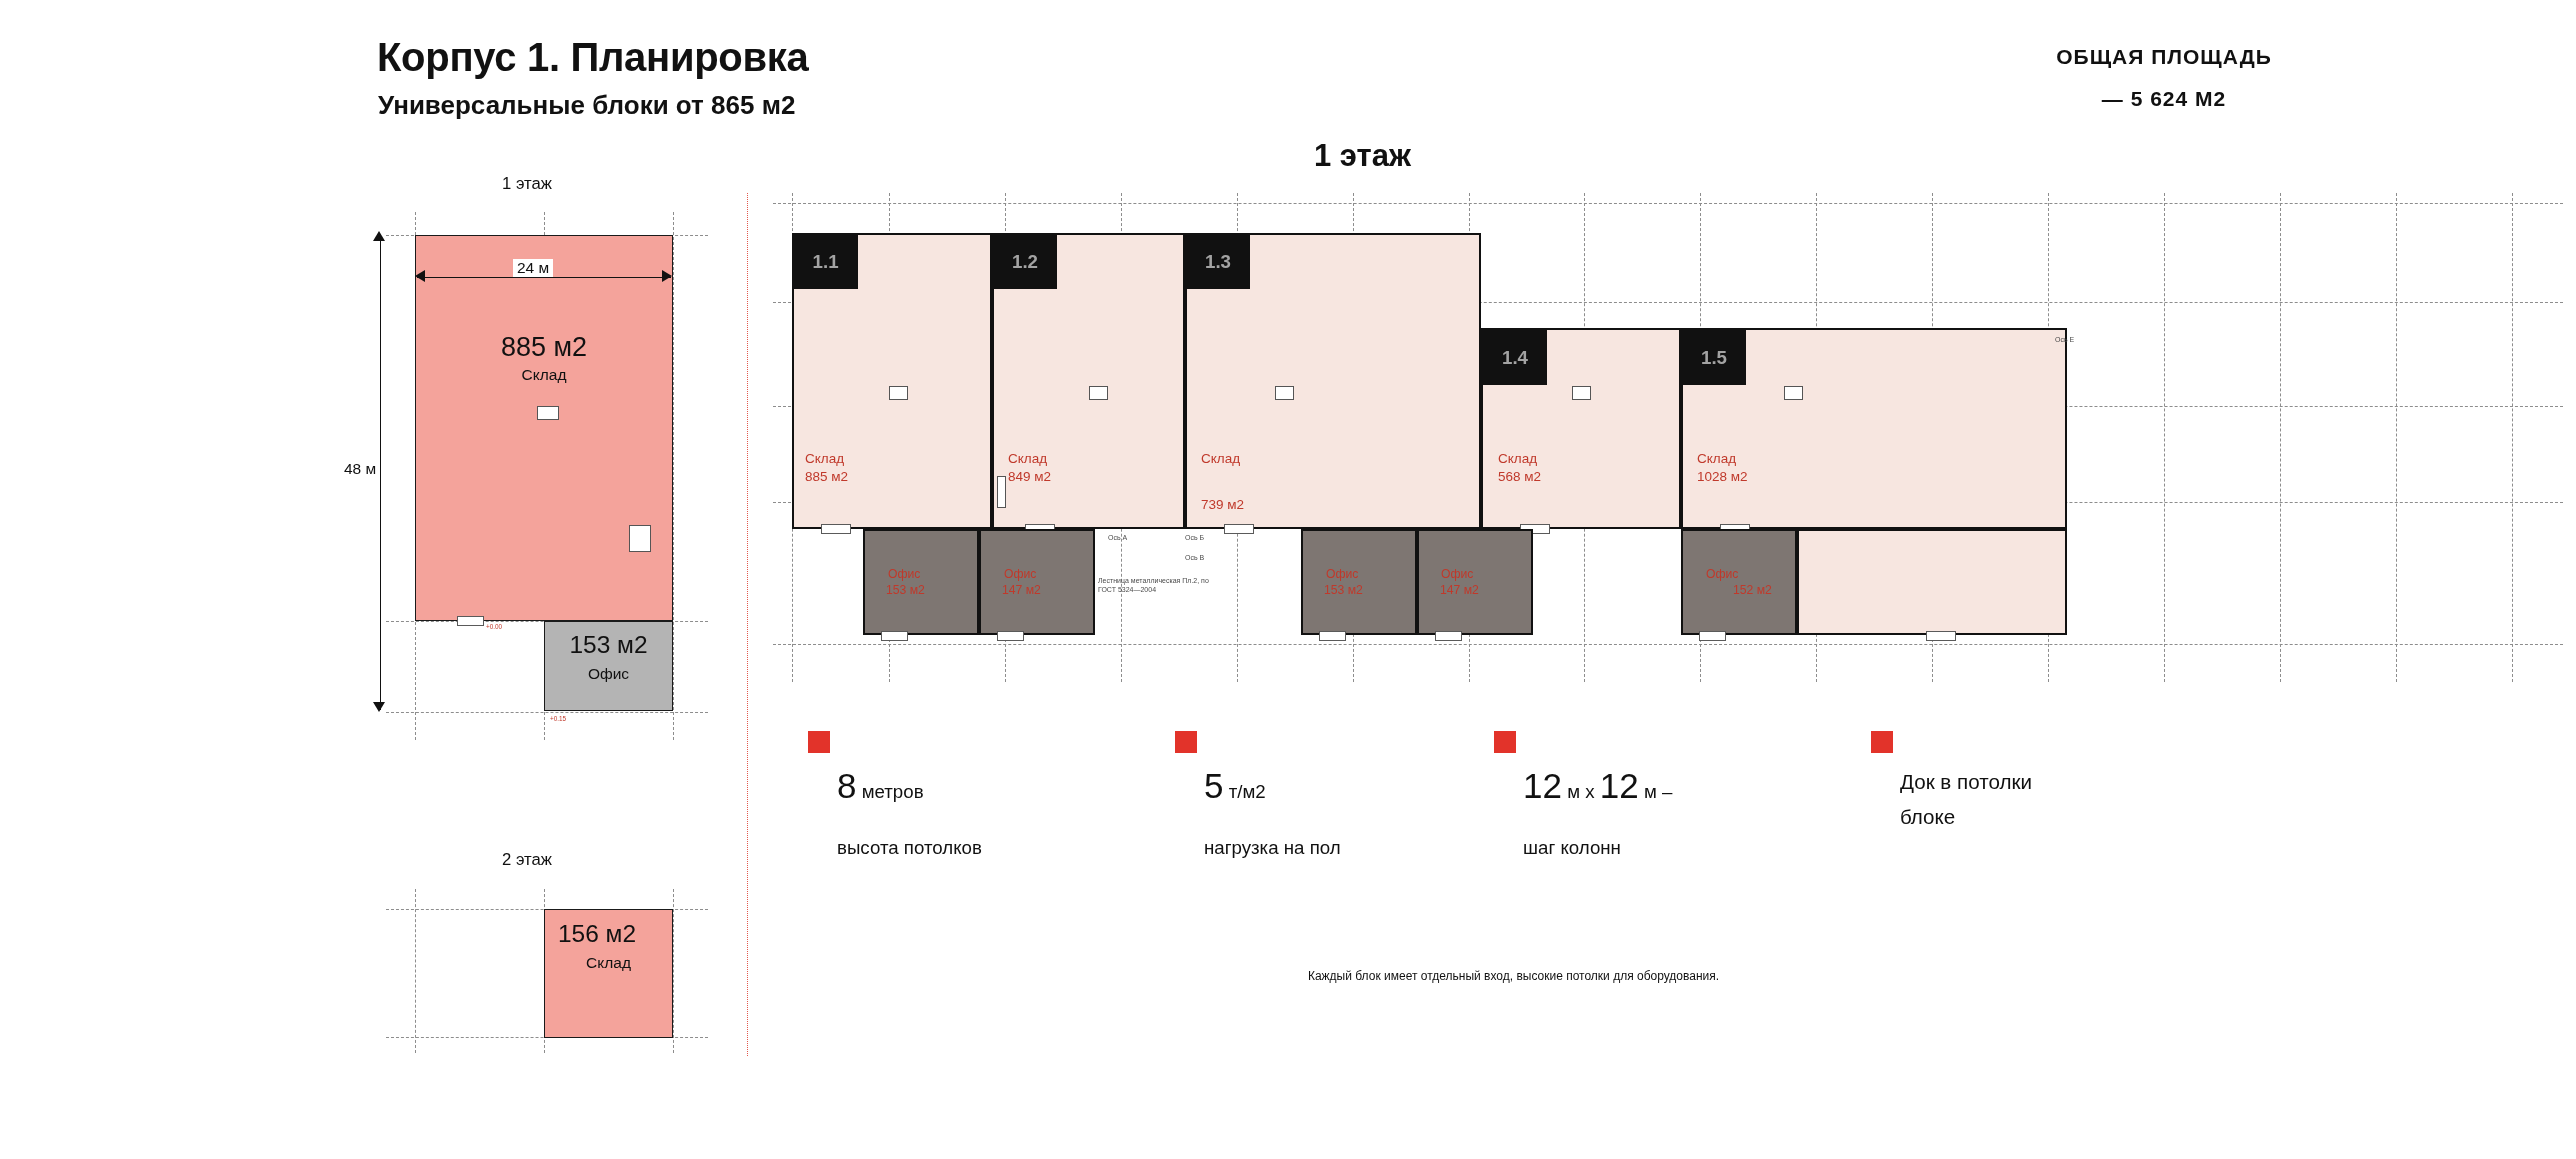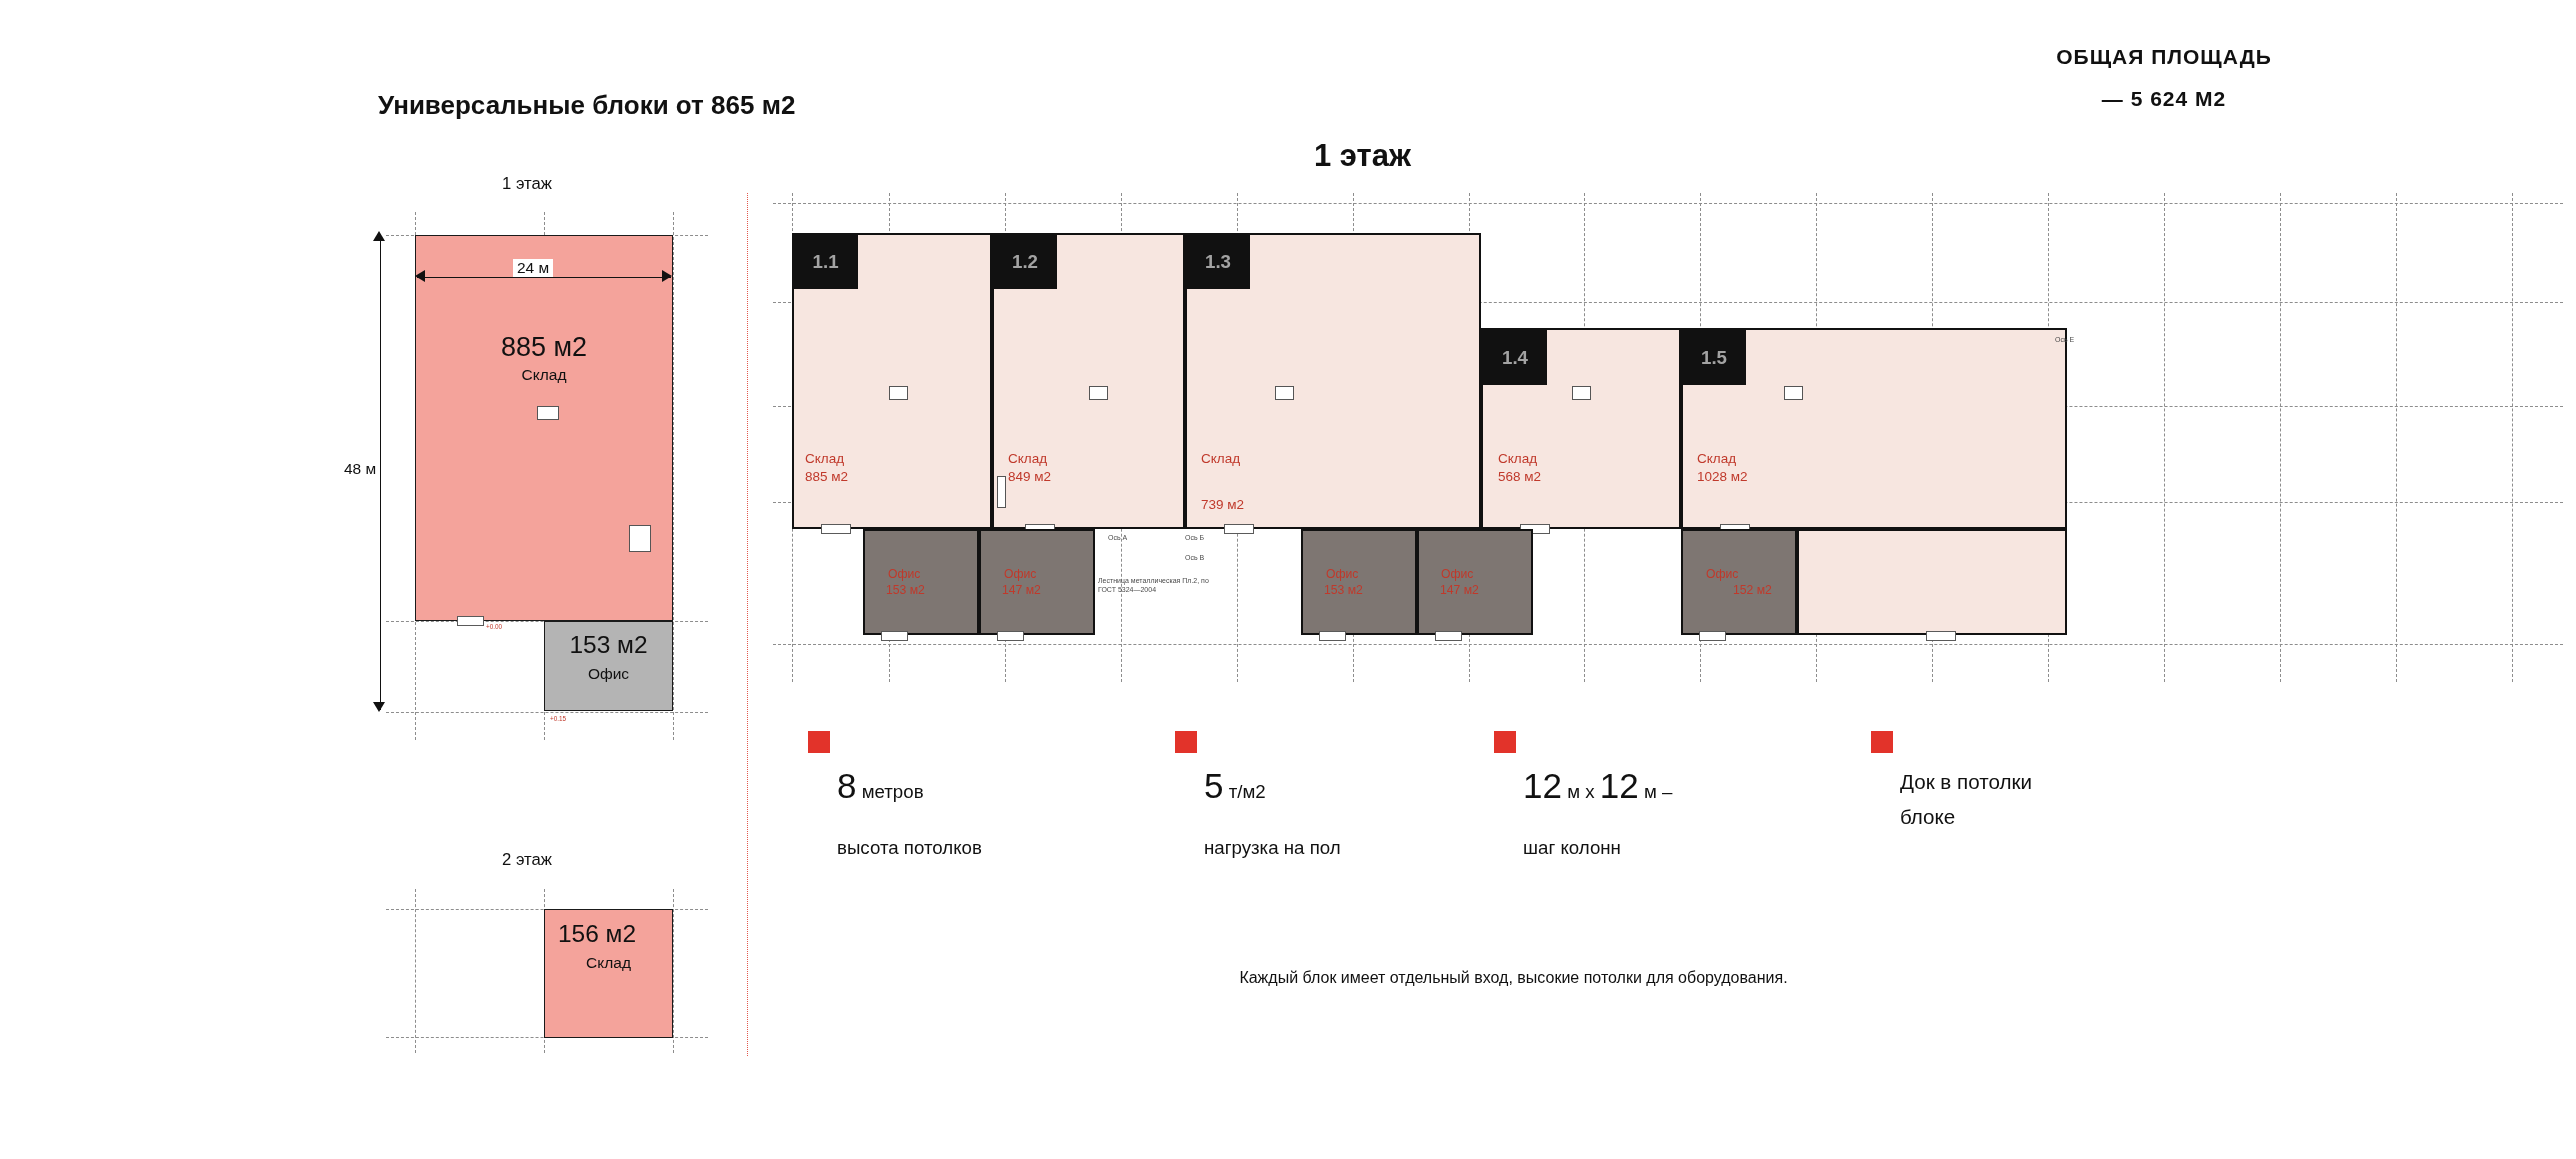--- a/index.html
+++ b/index.html
@@ -275,30 +275,31 @@
   }
   .feat-line2 {
     position: absolute;
     font-size: 18.7px;
     white-space: nowrap;
   }
 
   
   .note {
     position: absolute;
-    font-size: 16px;
+    font-size: 12px;
     white-space: nowrap;
     text-align: center;
   }
 </style>
 </head>
 <body>
 
 <div class="page">
 
+  <div class="title-main">Корпус 1. Планировка</div>
   <div class="title-sub">Универсальные блоки от 865 м2</div>
   <div class="total-area-1">ОБЩАЯ ПЛОЩАДЬ</div>
   <div class="total-area-2">— 5 624 М2</div>
 
   <div class="v-divider"></div>
 
   <div class="lbl-floor1-left">1 этаж</div>
 
   <div class="left-plan">
 

